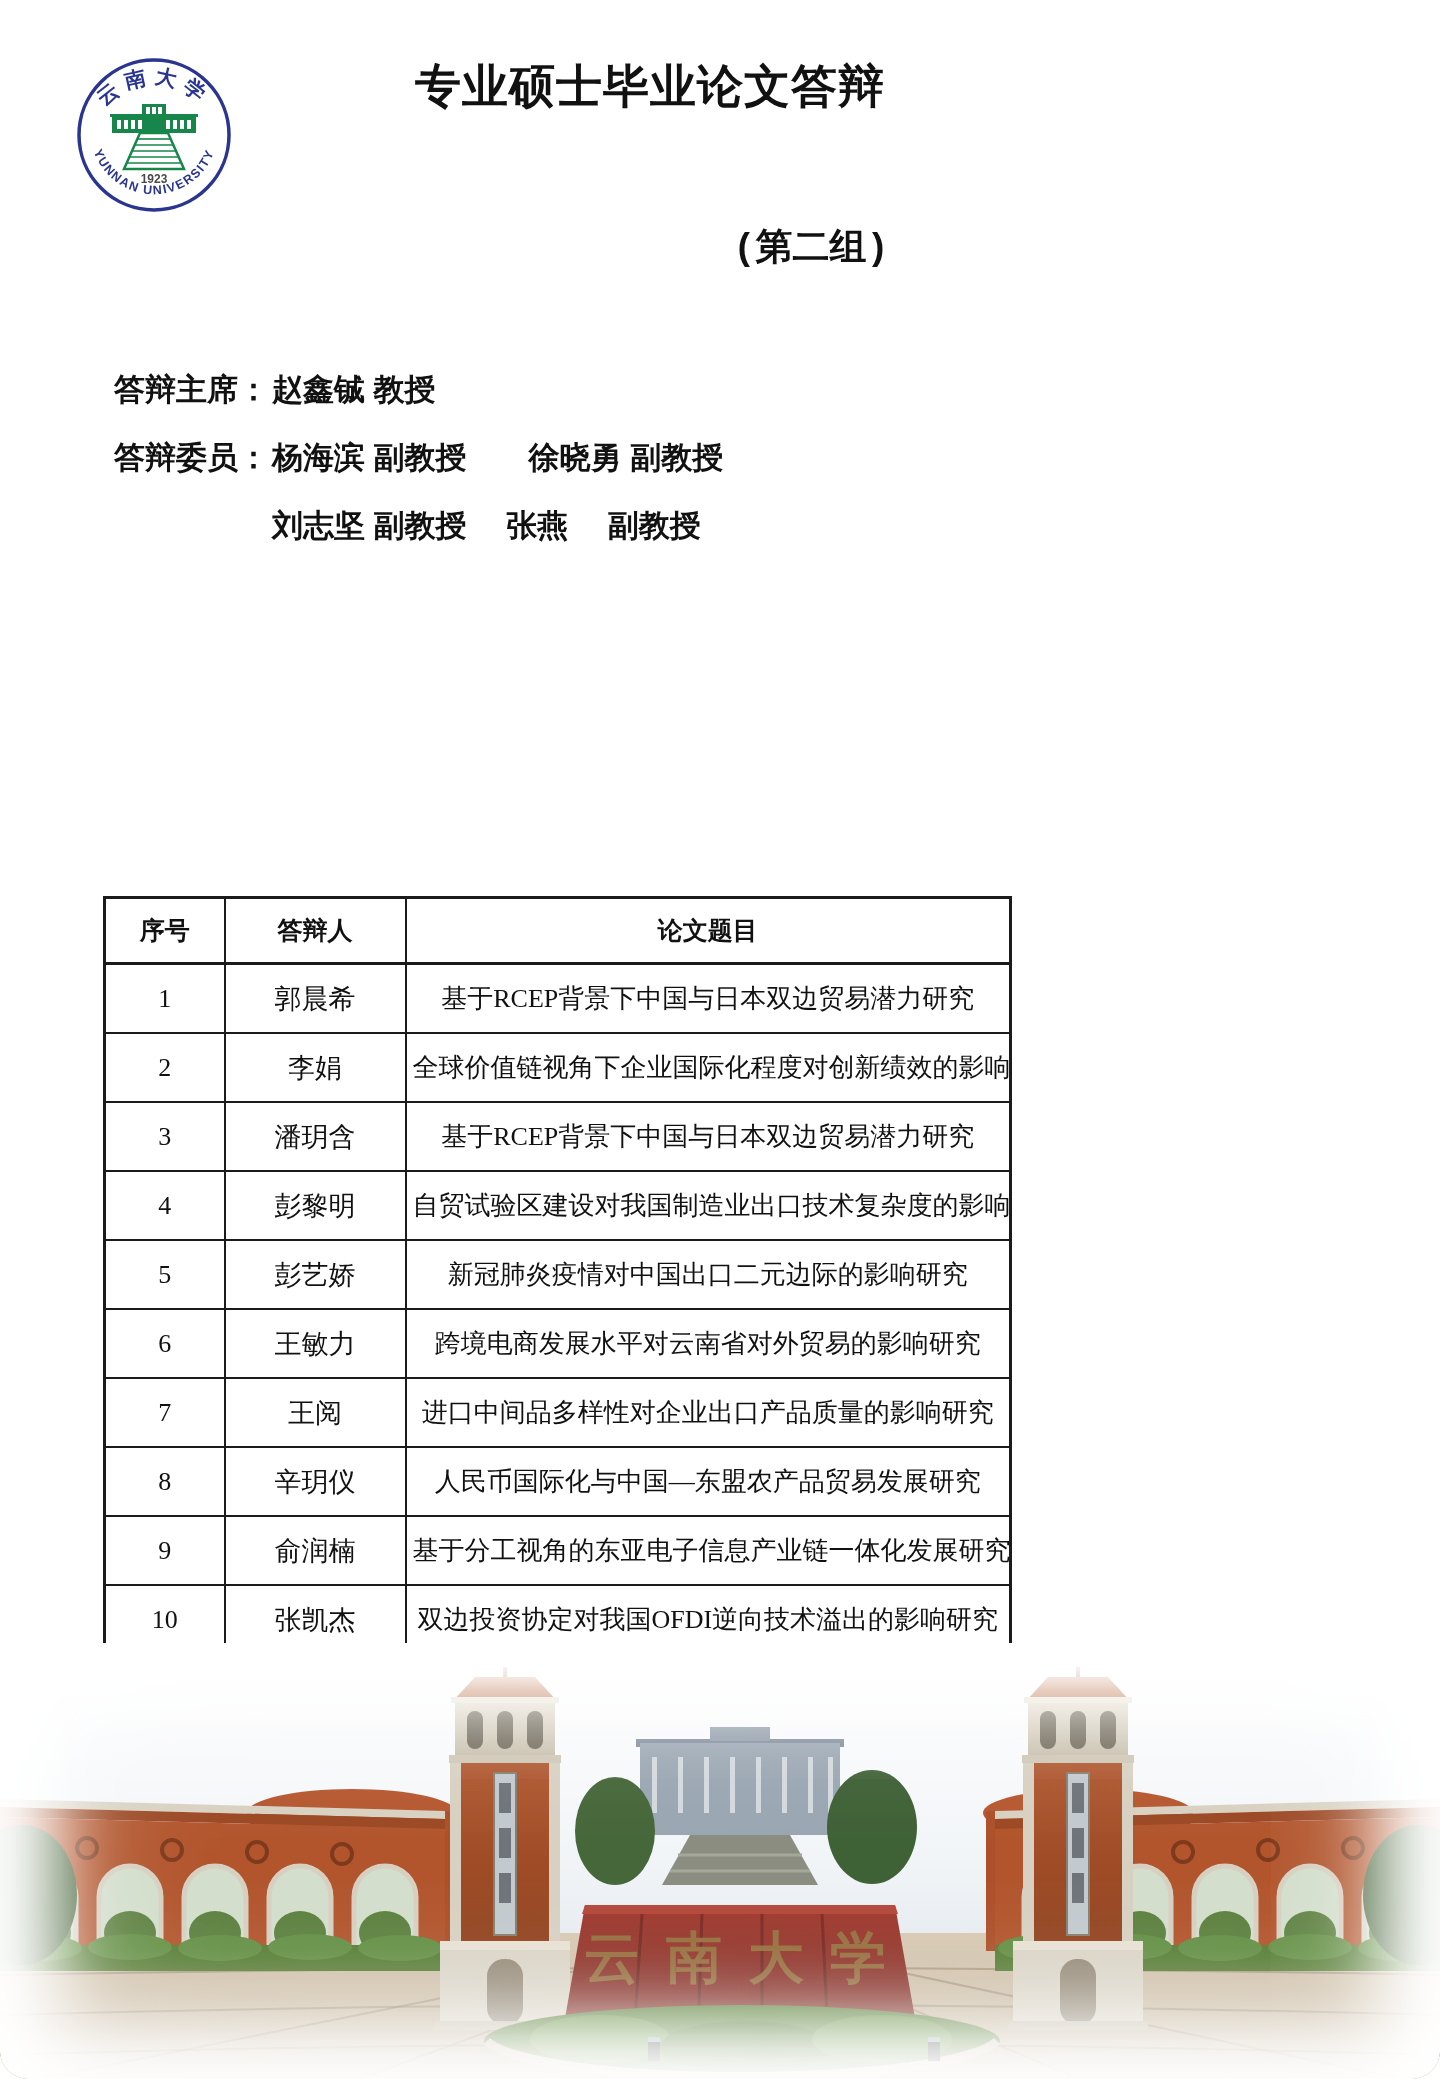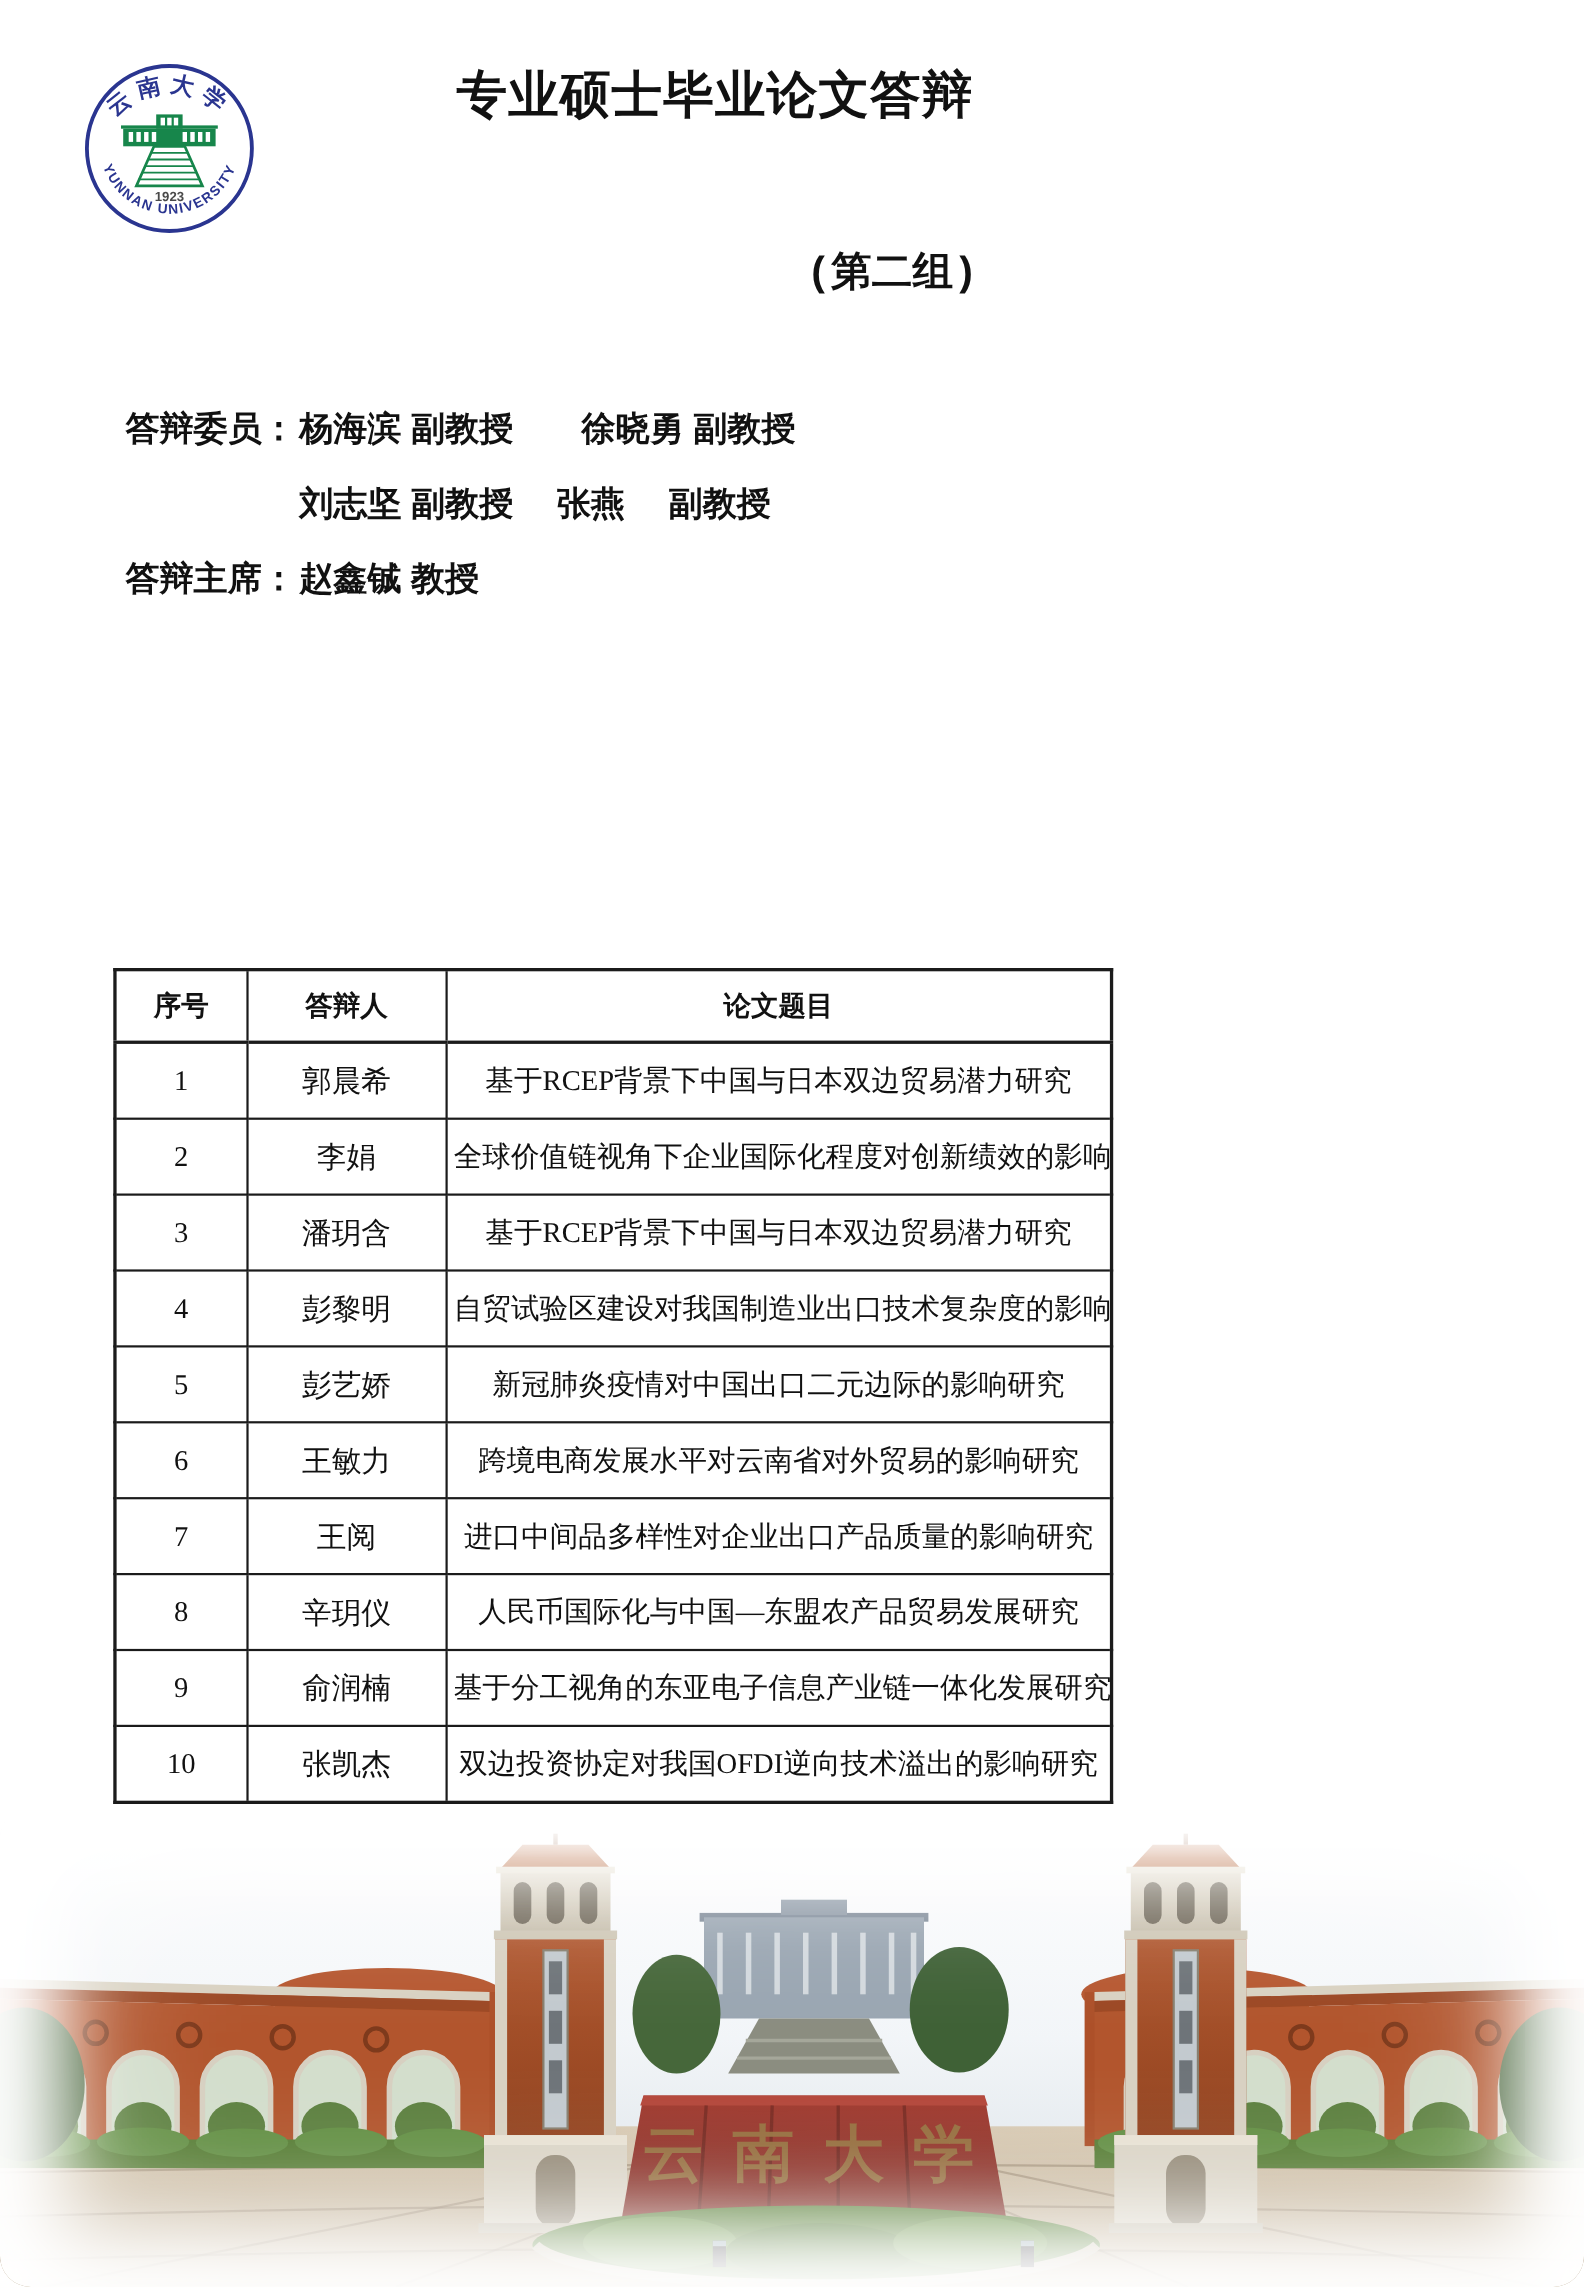--- a/index.html
+++ b/index.html
@@ -24,21 +24,21 @@
   
   .sched-wrap{position:absolute;left:103px;top:880px;width:906px;}
   table.sched{border-collapse:collapse;width:906px;table-layout:fixed;
     font-family:"Liberation Serif",serif;}
   table.sched col.c1{width:120px;}
   table.sched col.c2{width:181px;}
   table.sched col.c3{width:605px;}
   table.sched th,table.sched td{
     border:2px solid #1b1b1b;text-align:center;vertical-align:middle;
     padding:0 6px;overflow:hidden;white-space:nowrap;}
-  table.sched{border:3px solid #1b1b1b;}
+  table.sched{border:3px solid #1b1b1b;margin-top:16px;}
   table.sched thead th{height:63px;font-size:25px;font-weight:700;border-bottom:3px solid #1b1b1b;}
   table.sched tbody td{height:67px;font-size:26px;}
   table.sched tbody td.name{font-size:27px;}
   
   .photo{position:absolute;left:0;top:1643px;width:1440px;height:436px;
     border-radius:28px;overflow:hidden;}
   .photo svg{display:block;}
   .photo-vignette{position:absolute;inset:0;border-radius:28px;pointer-events:none;
     box-shadow:inset 0 0 70px 52px #ffffff, inset 0 0 150px 40px rgba(255,255,255,.65);}
   .photo-topfade{position:absolute;left:0;top:0;width:100%;height:46px;pointer-events:none;
@@ -90,30 +90,30 @@
   </svg>
 </div>
 
 <div class="title-wrap">
   <div class="title-line">专业硕士毕业论文答辩</div>
 </div>
 <div class="subtitle">(第二组)</div>
 
 <div class="info">
   <div class="info-row">
+    <span class="info-label">答辩主席：</span>
+    <div class="info-lines">
+      <div class="info-line">赵鑫铖 教授</div>
+    </div>
+  </div>
+  <div class="info-row">
     <span class="info-label">答辩委员：</span>
     <div class="info-lines">
       <div class="info-line">杨海滨 副教授　　徐晓勇 副教授</div>
       <div class="info-line">刘志坚 副教授　 张燕　 副教授</div>
-    </div>
-  </div>
-  <div class="info-row">
-    <span class="info-label">答辩主席：</span>
-    <div class="info-lines">
-      <div class="info-line">赵鑫铖 教授</div>
     </div>
   </div>
 </div>
 
 <div class="sched-wrap">
   <table class="sched">
     <colgroup>
         <col class="c1">
         <col class="c2">
         <col class="c3">

